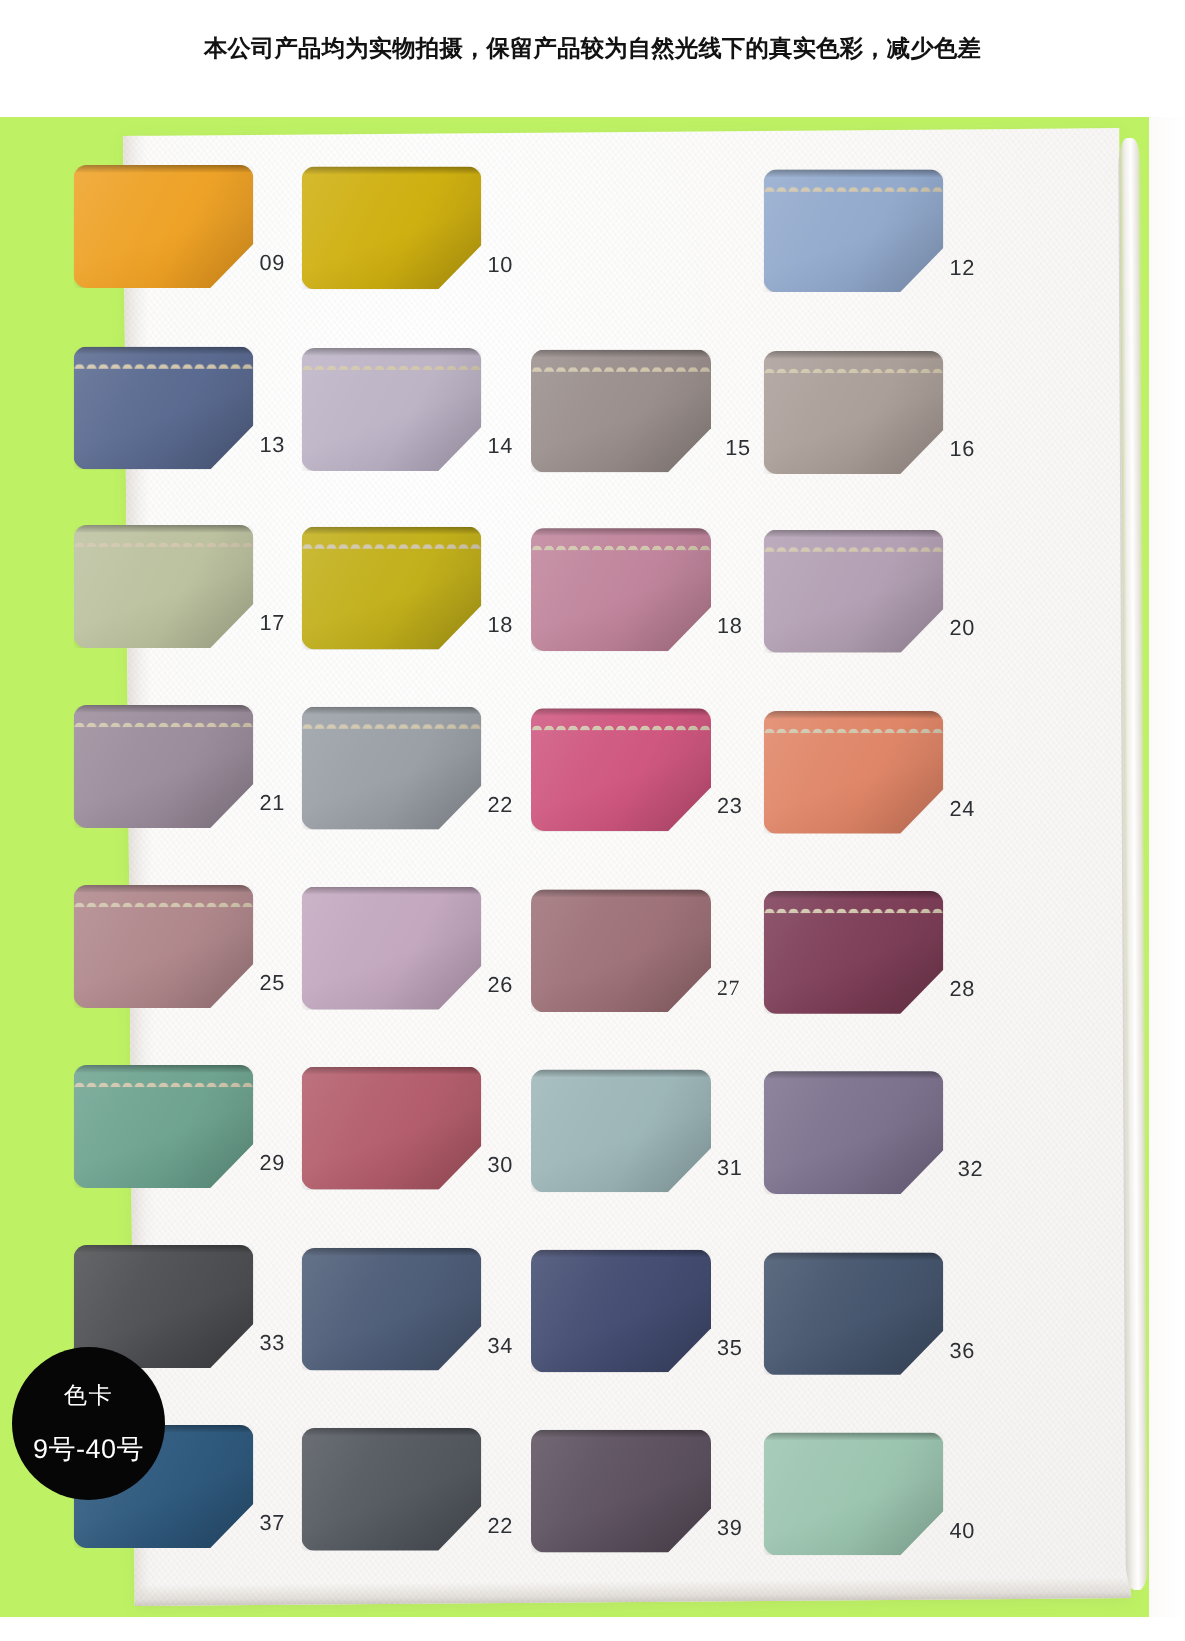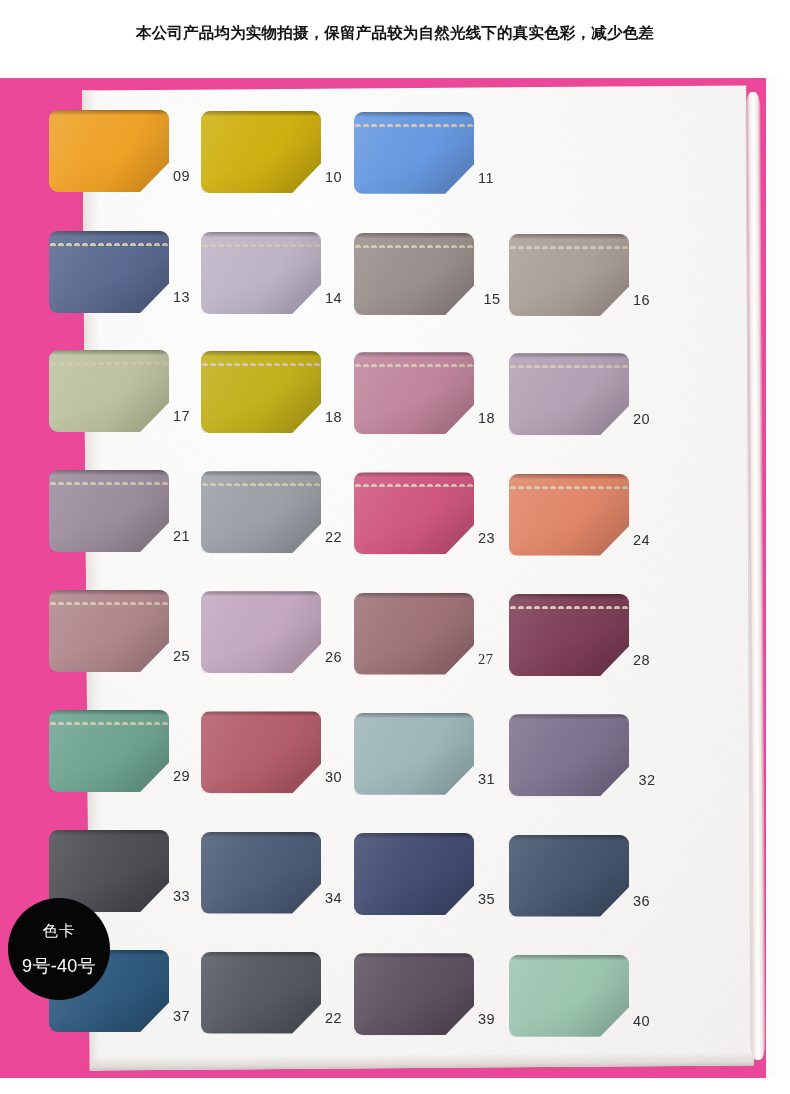--- a/index.html
+++ b/index.html
@@ -30,21 +30,21 @@
     white-space: nowrap;
   }
 
   
   .photo-area {
     position: absolute;
     left: 0;
     top: 78px;
     width: 790px;
     height: 1000px;
-    background: #ec4899;
+    background: #bef264;
     overflow: hidden;
   }
 
   
   .sheet {
     position: absolute;
     left: 86px;
     top: 10px;
     width: 664px;
     height: 980px;
@@ -261,28 +261,28 @@
         <div class="chip-number" style="color: rgb(44, 47, 51);">09</div>
       </div>
       <div class="cell" style="left: 201px; top: 32.9px;">
         <div class="chip">
           <div class="chip-body" style="background: linear-gradient(160deg, rgb(207, 176, 17) 0%, rgb(207, 176, 17) 55%, rgb(185, 157, 13) 100%);"></div>
           <div class="chip-lip"></div>
           <div class="chip-sheen"></div>
         </div>
         <div class="chip-number" style="color: rgb(44, 47, 51);">10</div>
       </div>
-      <div class="cell" style="left: 354px; top: 33.8px;">
-        <div class="chip">
-          <div class="chip-body" style="background: linear-gradient(160deg, rgb(102, 153, 224) 0%, rgb(102, 153, 224) 55%, rgb(92, 136, 201) 100%);"></div>
-          <div class="chip-strip"></div>
-          <div class="chip-lip"></div>
-          <div class="chip-sheen"></div>
-        </div>
-        <div class="chip-number" style="color: rgb(44, 47, 51);">11</div>
+      <div class="cell" style="left: 509px; top: 34.7px;">
+        <div class="chip">
+          <div class="chip-body" style="background: linear-gradient(160deg, rgb(147, 170, 205) 0%, rgb(147, 170, 205) 55%, rgb(132, 153, 187) 100%);"></div>
+          <div class="chip-strip"></div>
+          <div class="chip-lip"></div>
+          <div class="chip-sheen"></div>
+        </div>
+        <div class="chip-number" style="color: rgb(44, 47, 51);">12</div>
       </div>
       <div class="cell" style="left: 49px; top: 153px;">
         <div class="chip">
           <div class="chip-body" style="background: linear-gradient(160deg, rgb(90, 106, 144) 0%, rgb(90, 106, 144) 55%, rgb(78, 92, 126) 100%);"></div>
           <div class="chip-strip"></div>
           <div class="chip-strip-left"></div>
           <div class="chip-lip"></div>
           <div class="chip-sheen"></div>
         </div>
         <div class="chip-number" style="color: rgb(44, 47, 51);">13</div>

